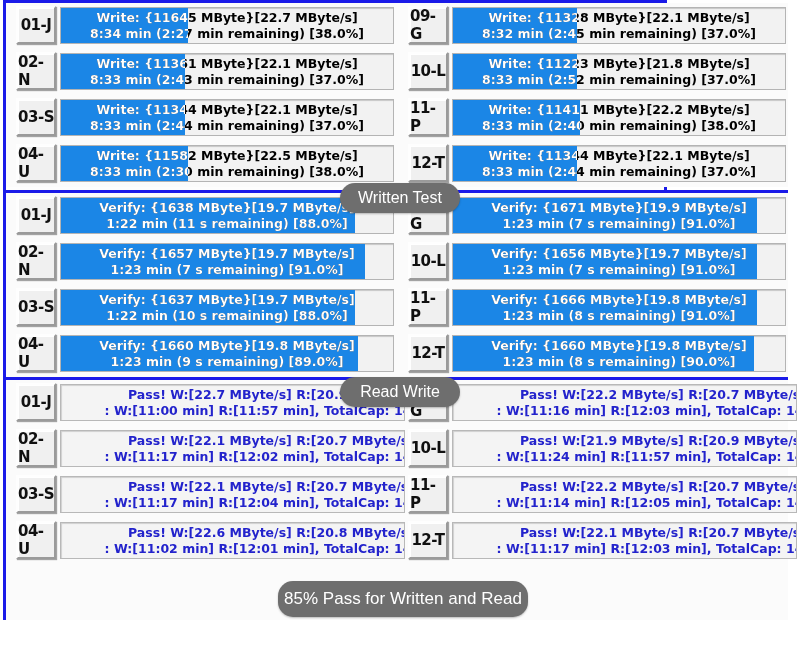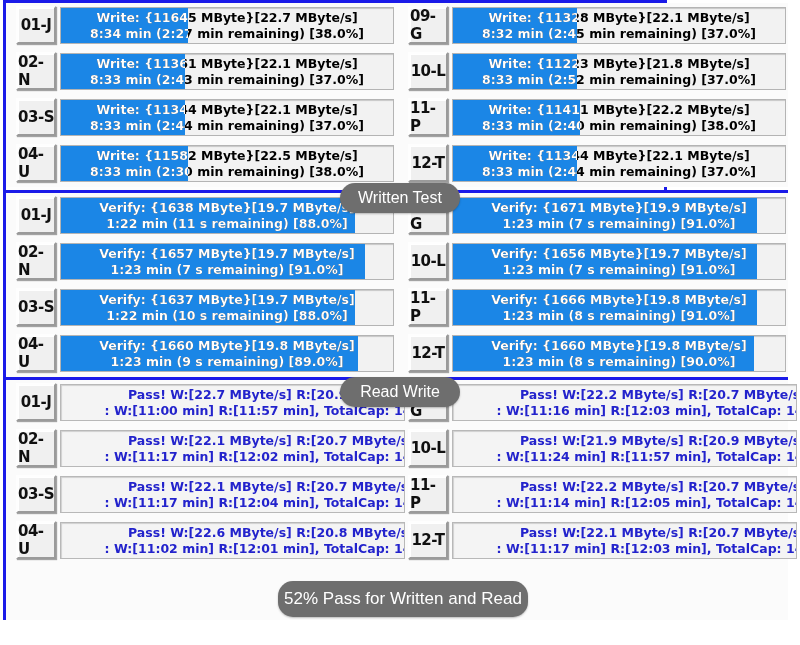--- a/index.html
+++ b/index.html
@@ -419,13 +419,13 @@
             </div>
           </div>
         </div>
       </div>
   </div>
 
 </div>
 
 <div class="pill" id="pill-written" style="background: rgb(110, 110, 110);">Written Test</div>
 <div class="pill" id="pill-read" style="background: rgb(110, 110, 110);">Read Write</div>
-<div class="pill" id="pill-summary" style="background: rgb(110, 110, 110);">52% Pass for Written and Read</div>
+<div class="pill" id="pill-summary" style="background: rgb(110, 110, 110);">85% Pass for Written and Read</div>
 
 </body></html>

